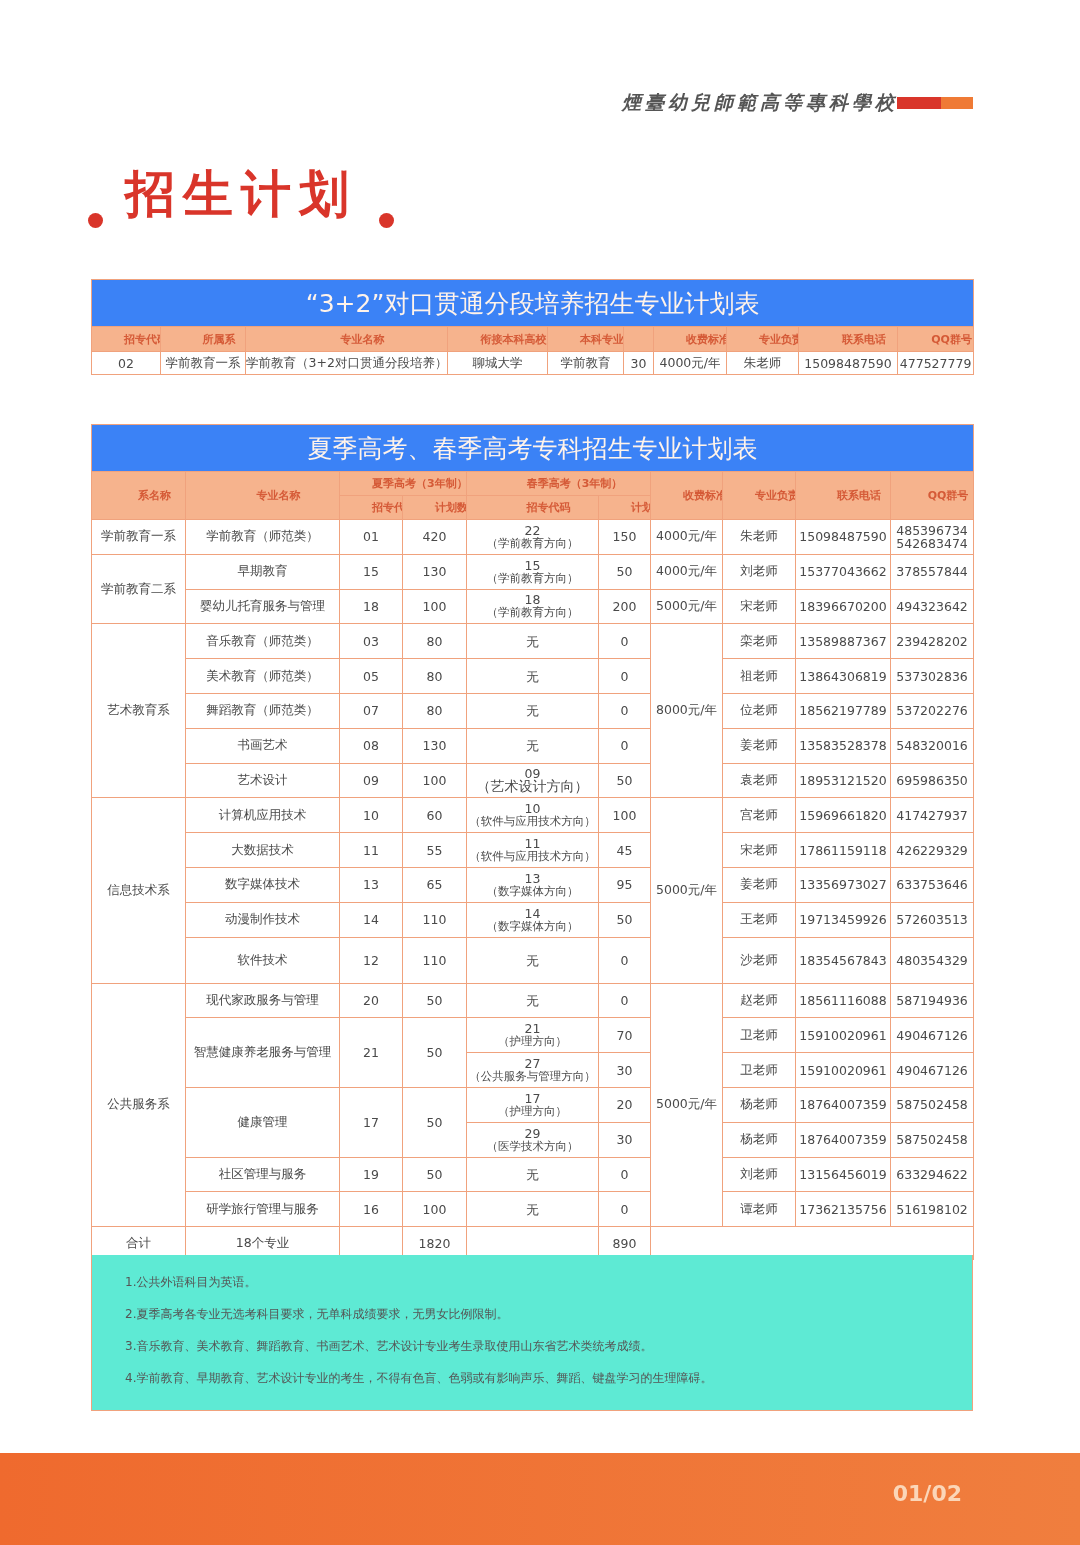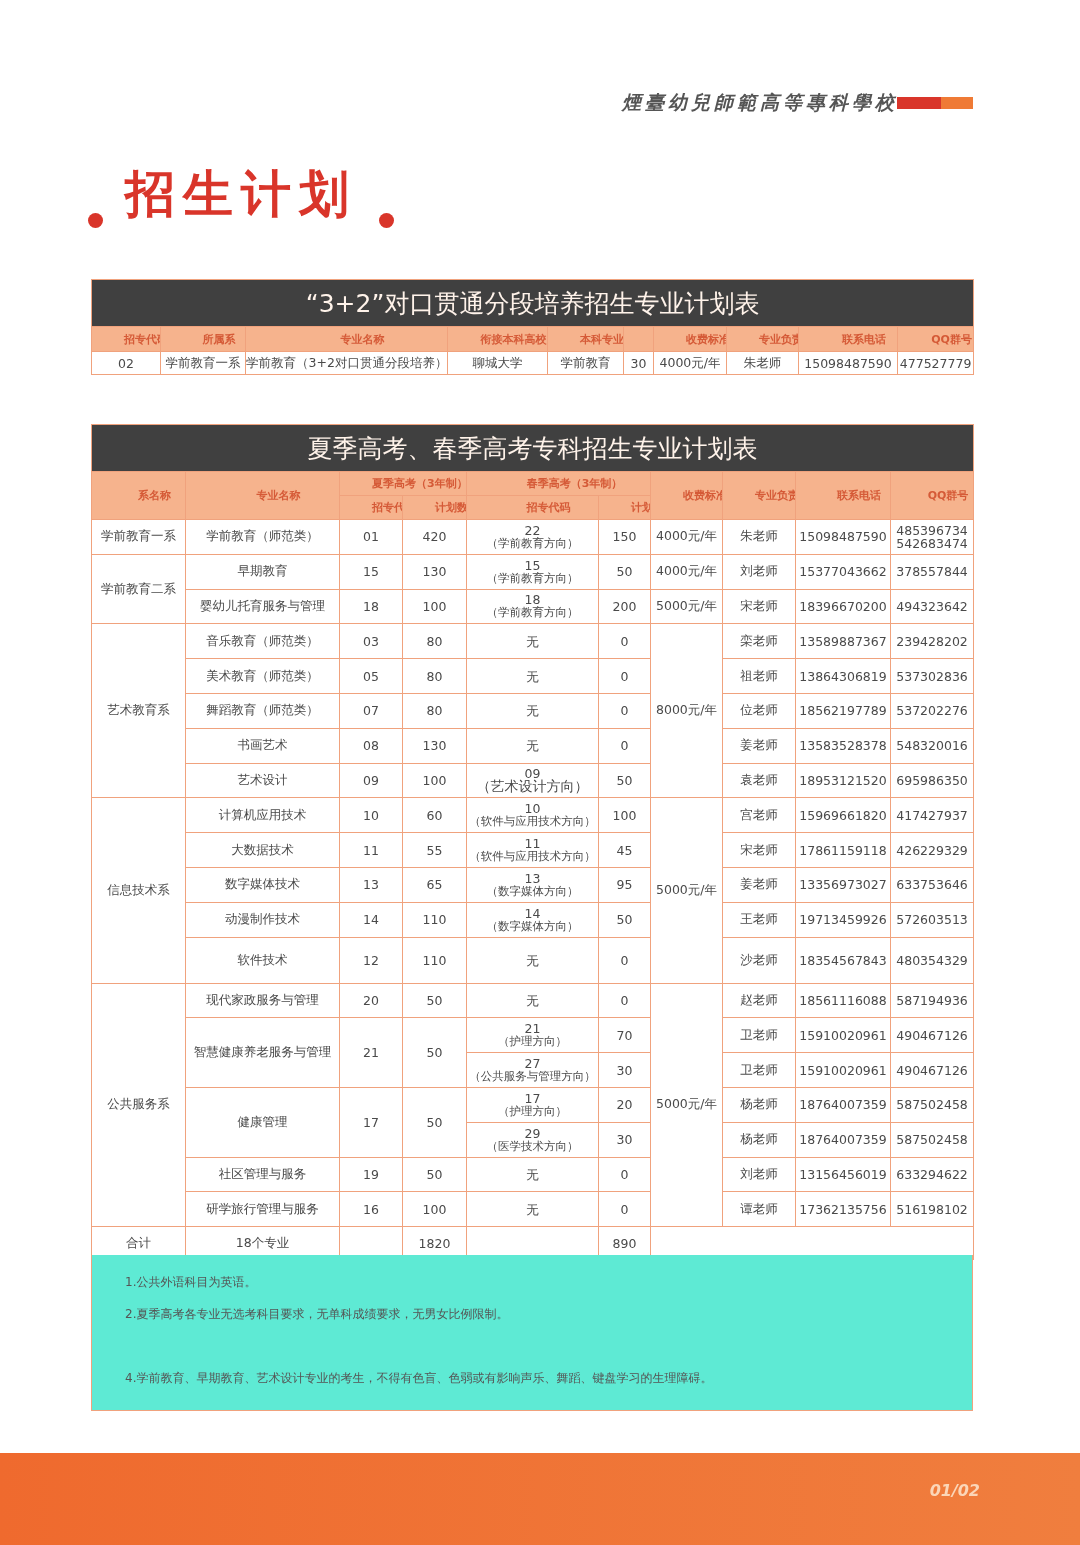--- a/index.html
+++ b/index.html
@@ -9,30 +9,30 @@
             font-size:19px; font-weight:bold; color:#555; letter-spacing:4px; font-style:italic; }
   .school-bar { position:absolute; left:897px; top:97px; width:76px; height:12px; }
   .school-bar .r { position:absolute; left:0; top:0; width:44px; height:12px; background:#d9352a; }
   .school-bar .o { position:absolute; left:44px; top:0; width:32px; height:12px; background:#ef7a35; }
   .title { position:absolute; left:88px; top:168px; height:60px; display:flex; align-items:flex-end; gap:22px; }
   .title .dot { width:15px; height:15px; border-radius:50%; background:#d9352a; }
   .title .txt { font-family:"DejaVu Serif","Liberation Serif",serif; font-size:50px; font-weight:bold; color:#d9352a; letter-spacing:8px; }
 
   table { border-collapse:collapse; position:absolute; table-layout:fixed; }
   td, th { border:1px solid #f0a27d; text-align:center; padding:0; font-weight:normal; overflow:hidden; white-space:nowrap; }
-  .banner { background:#404040; color:#fff3ea; font-size:25px; }
+  .banner { background:#3b82f6; color:#fff3ea; font-size:25px; }
   .hdr { background:#f6b38d; color:#d55a37; font-size:11px; font-weight:bold;padding-left:32px; }
   td.cell { background:#fff; font-size:12.5px; color:#4a4a4a; }
   .t1 { left:91px; top:279px; width:882px; }
   .t2 { left:91px; top:424px; width:882px; }
   .sub { display:block; line-height:13px; }
   .notes { position:absolute; left:91px; top:1255px; width:880px; height:155px; border:1px solid #f0a27d; border-top:none; background:#5eead4; }
   .notes p { margin:0; position:absolute; left:33px; font-size:12px; color:#555; }
   .footer { position:absolute; left:0; top:1453px; width:1080px; height:92px; background:linear-gradient(90deg,#ef6a2e,#f07e3e); }
-  .page-num { position:absolute; right:100px; top:28px; font-size:16px; color:#fbd6b8; font-weight:bold;font-style:italic; }
+  .page-num { position:absolute; right:118px; top:28px; font-size:22px; color:#fbd6b8; font-weight:bold; }
 </style>
 </head>
 <body>
 
 <div class="school">煙臺幼兒師範高等專科學校</div>
 <div class="school-bar">
     <div class="r"></div>
     <div class="o"></div>
   </div>
 
@@ -429,18 +429,19 @@
     <td class="cell"></td>
     <td class="cell">890</td>
     <td class="cell" colspan="4"></td>
   </tr>
 </tbody>
   </table>
 
 <div class="notes">
   <p style="top:19px">1.公共外语科目为英语。</p>
   <p style="top:51px">2.夏季高考各专业无选考科目要求，无单科成绩要求，无男女比例限制。</p>
+  <p style="top:83px">3.音乐教育、美术教育、舞蹈教育、书画艺术、艺术设计专业考生录取使用山东省艺术类统考成绩。</p>
   <p style="top:115px">4.学前教育、早期教育、艺术设计专业的考生，不得有色盲、色弱或有影响声乐、舞蹈、键盘学习的生理障碍。</p>
 </div>
 
 <div class="footer">
   <div class="page-num">01/02</div>
 </div>
 
 </body></html>

